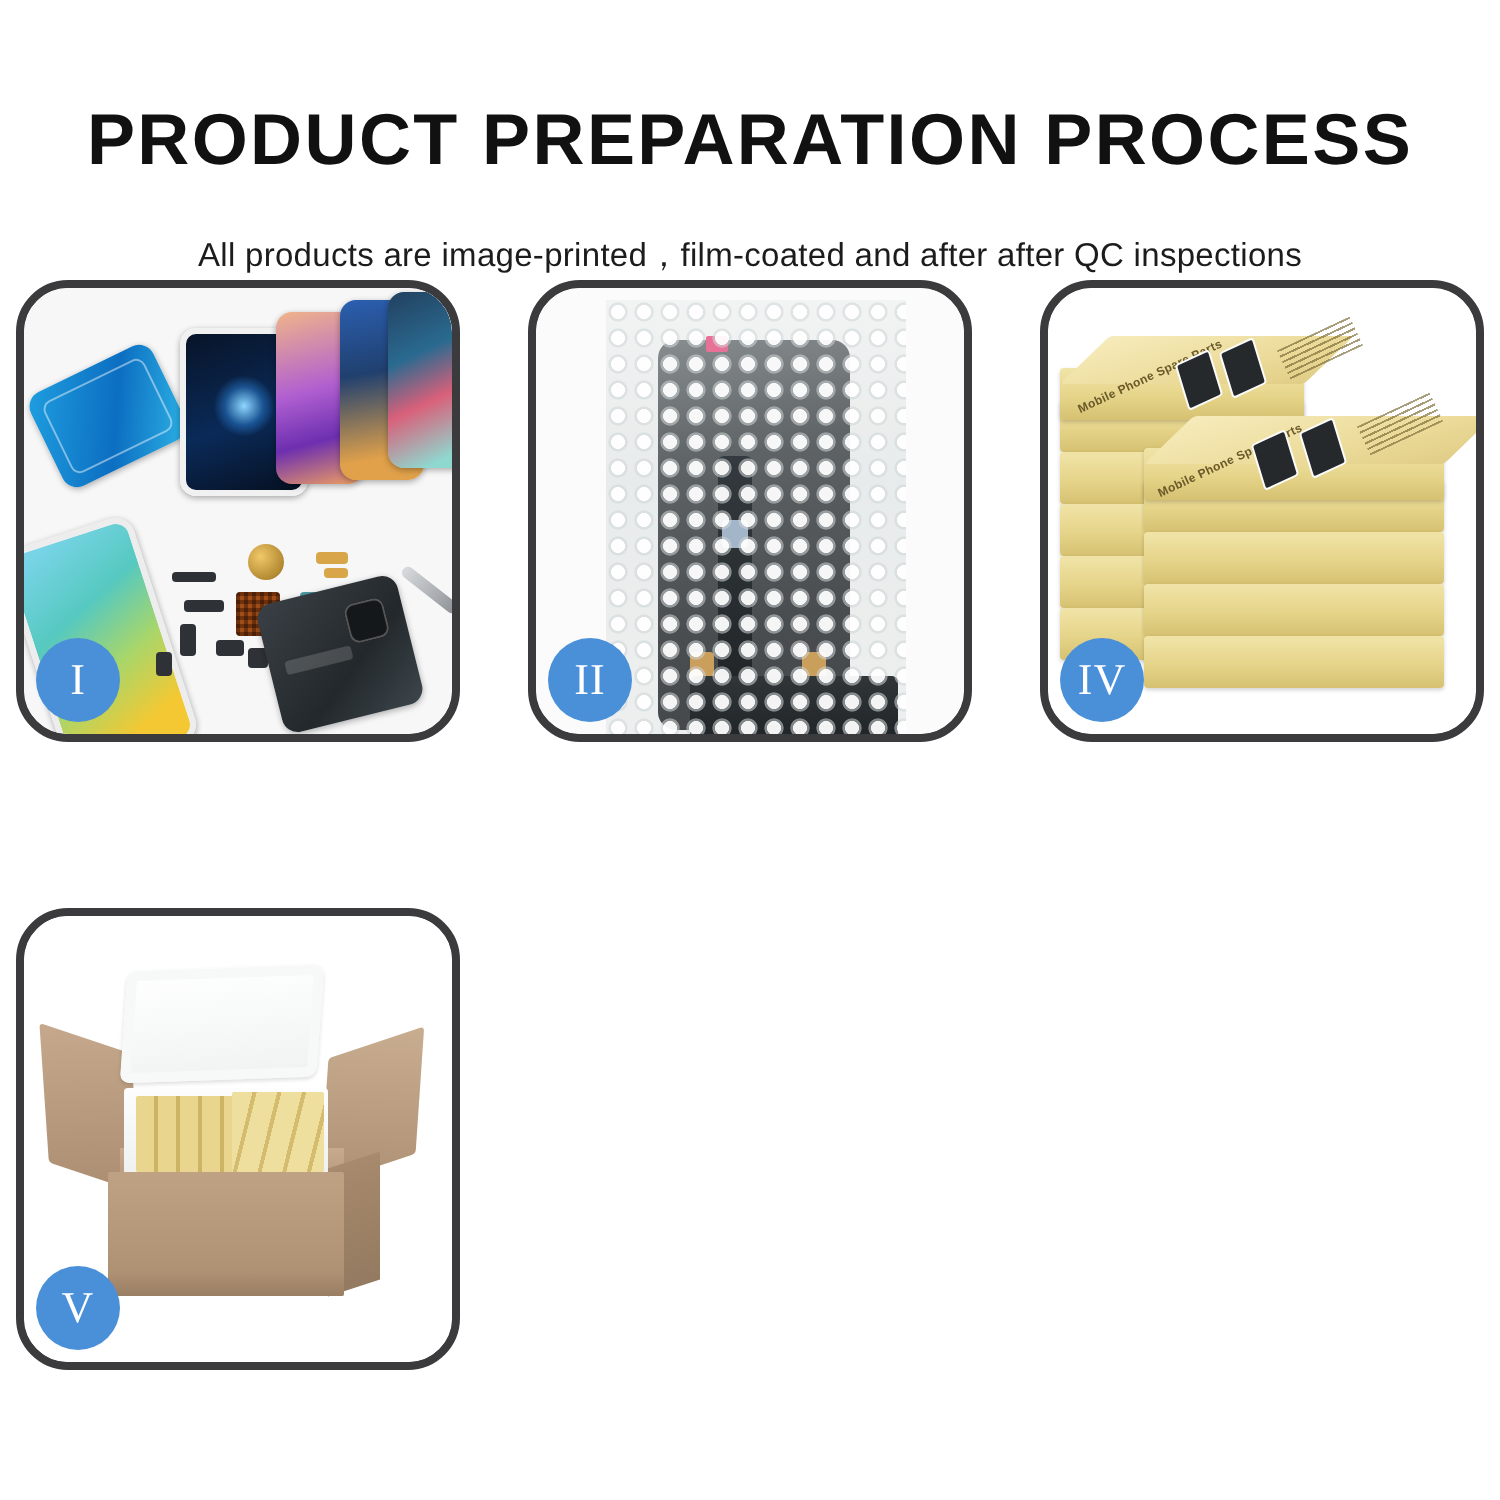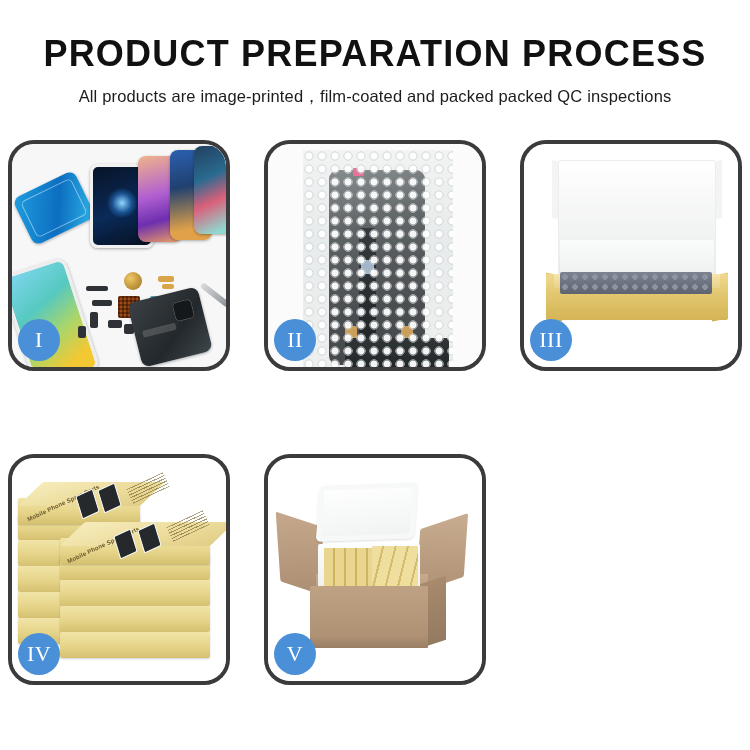--- a/index.html
+++ b/index.html
@@ -17,21 +17,21 @@
 
   
   .header {
     position: absolute;
     left: 0;
     top: 0;
     width: 750px;
     text-align: center;
   }
   .title {
-    margin: 1px;
+    margin: 17px;
     padding-top: 33px;
     font-size: 36px;
     font-weight: 700;
     letter-spacing: 1.2px;
     color: #111111;
     line-height: 40px;
     font-family: "Liberation Sans", sans-serif;
   }
   .subtitle {
     margin: 0;
@@ -404,21 +404,21 @@
   .c6-seam2 {
     position: absolute; left: 54px; top: 146px; width: 14px; height: 18px;
     background: rgba(120,95,68,.34);
   }
 </style>
 </head>
 <body>
 
 <div class="header">
   <h1 class="title">PRODUCT PREPARATION PROCESS</h1>
-  <p class="subtitle">All products are image-printed，film-coated and packed packed QC inspections</p>
+  <p class="subtitle">All products are image-printed，film-coated and after after QC inspections</p>
 </div>
 
 <div class="grid">
 
   <div class="panel">
     <div class="panel-inner">
       <div class="p1-bg"></div>
       <div class="phone ph-a"></div>
       <div class="phone ph-b"></div>
       <div class="phone ph-c"></div>
@@ -454,35 +454,20 @@
         <div class="flex-tab" style="left:42px;top:176px;"></div>
         <div class="flex-tab" style="left:98px;top:176px;"></div>
         <div class="bottom-board"></div>
         <div class="pink-label"></div>
         <div class="bubbles"></div>
       </div>
     </div>
     <div class="badge">II</div>
   </div>
 
-  <div class="panel">
-    <div class="panel-inner">
-      <div class="p3-bg"></div>
-      <div class="lid-flap-l"></div>
-      <div class="lid-flap-r"></div>
-      <div class="lid-back"></div>
-      <div class="foam-pad"></div>
-      <div class="tray-corner-l"></div>
-      <div class="tray-corner-r"></div>
-      <div class="tray"></div>
-      <div class="tray-lip"></div>
-      <div class="tray-contents"></div>
-    </div>
-    <div class="badge">III</div>
-  </div>
 
   <div class="panel">
     <div class="panel-inner">
       <div class="p4-bg"></div>
       <div class="stack">
 
         <div class="rbox" style="left:6px;top:56px;"></div>
         <div class="rbox" style="left:6px;top:82px;"></div>
         <div class="rbox" style="left:6px;top:108px;"></div>
         <div class="rbox" style="left:6px;top:134px;"></div>

